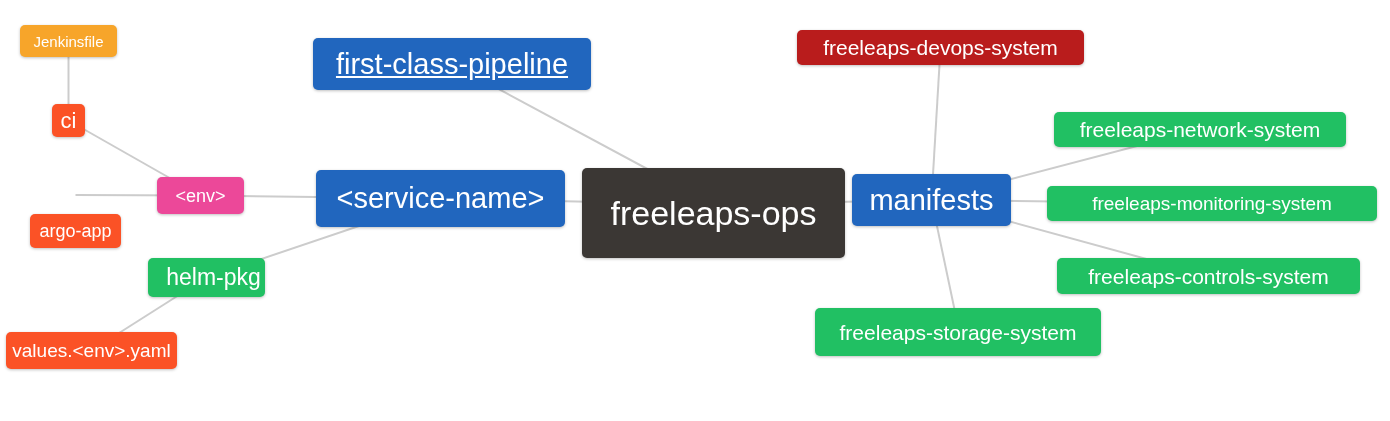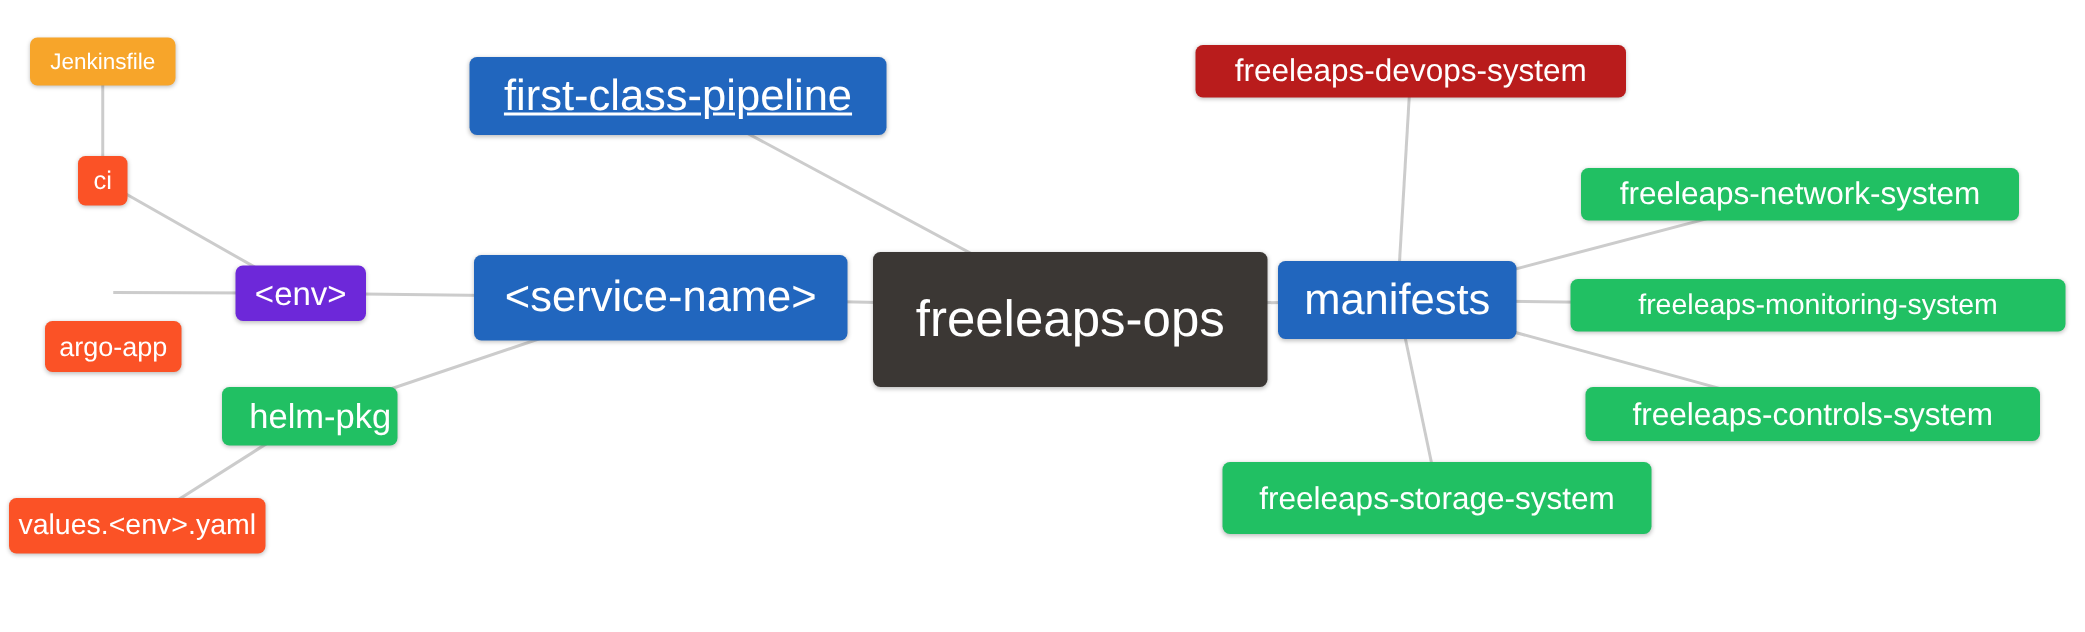--- a/index.html
+++ b/index.html
@@ -52,23 +52,23 @@
       <line x1="440.5" y1="198.5" x2="713.5" y2="204.5" stroke="#cccccc" stroke-width="2"></line>
       <line x1="713.5" y1="204.5" x2="931.5" y2="200" stroke="#cccccc" stroke-width="2"></line>
       <line x1="931.5" y1="200" x2="940.5" y2="47.5" stroke="#cccccc" stroke-width="2"></line>
       <line x1="931.5" y1="200" x2="1200" y2="129.5" stroke="#cccccc" stroke-width="2"></line>
       <line x1="931.5" y1="200" x2="1212" y2="203.5" stroke="#cccccc" stroke-width="2"></line>
       <line x1="931.5" y1="200" x2="1208.5" y2="276" stroke="#cccccc" stroke-width="2"></line>
       <line x1="931.5" y1="200" x2="958" y2="326" stroke="#cccccc" stroke-width="2"></line>
     </svg>
   <div id="nodes">
       <div class="node" style="left: 20px; top: 25px; width: 97px; height: 32px; font-size: 15px; background: rgb(247, 165, 42); color: rgb(255, 255, 255);">Jenkinsfile</div>
-      <div class="node" style="left: 52px; top: 104px; width: 33px; height: 33px; font-size: 17px; background: rgb(251, 82, 38); color: rgb(255, 255, 255);">ci</div>
+      <div class="node" style="left: 52px; top: 104px; width: 33px; height: 33px; font-size: 22px; background: rgb(251, 82, 38); color: rgb(255, 255, 255);">ci</div>
       <div class="node" style="left: 30px; top: 178px; width: 91px; height: 34px; font-size: 18px; background: rgb(251, 82, 38); color: rgb(255, 255, 255); margin-top: 36px;">argo-app</div>
-      <div class="node" style="left: 157px; top: 177px; width: 87px; height: 37px; font-size: 22px; background: #6d28d9; color: rgb(255, 255, 255);">&lt;env&gt;</div>
+      <div class="node" style="left: 157px; top: 177px; width: 87px; height: 37px; font-size: 18px; background: #ec4899; color: rgb(255, 255, 255);">&lt;env&gt;</div>
       <div class="node" style="left: 148px; top: 258px; width: 117px; height: 39px; font-size: 23px; background: rgb(33, 192, 99); color: rgb(255, 255, 255); padding-left: 14px;">helm-pkg</div>
       <div class="node" style="left: 6px; top: 332px; width: 171px; height: 37px; font-size: 19px; background: rgb(251, 82, 38); color: rgb(255, 255, 255);">values.&lt;env&gt;.yaml</div>
       <div class="node" style="left: 313px; top: 38px; width: 278px; height: 52px; font-size: 29px; background: rgb(33, 102, 190); color: rgb(255, 255, 255); text-decoration: underline;">first-class-pipeline</div>
       <div class="node" style="left: 316px; top: 170px; width: 249px; height: 57px; font-size: 29px; background: rgb(33, 102, 190); color: rgb(255, 255, 255);">&lt;service-name&gt;</div>
       <div class="node" style="left: 582px; top: 168px; width: 263px; height: 90px; font-size: 34px; background: rgb(59, 55, 52); color: rgb(255, 255, 255);">freeleaps-ops</div>
       <div class="node" style="left: 852px; top: 174px; width: 159px; height: 52px; font-size: 29px; background: rgb(33, 102, 190); color: rgb(255, 255, 255);">manifests</div>
       <div class="node" style="left: 797px; top: 30px; width: 287px; height: 35px; font-size: 21px; background: #b91c1c; color: rgb(255, 255, 255);">freeleaps-devops-system</div>
       <div class="node" style="left: 1054px; top: 112px; width: 292px; height: 35px; font-size: 21px; background: rgb(33, 192, 99); color: rgb(255, 255, 255);">freeleaps-network-system</div>
       <div class="node" style="left: 1047px; top: 186px; width: 330px; height: 35px; font-size: 19px; background: rgb(33, 192, 99); color: rgb(255, 255, 255);">freeleaps-monitoring-system</div>
       <div class="node" style="left: 1057px; top: 258px; width: 303px; height: 36px; font-size: 21px; background: rgb(33, 192, 99); color: rgb(255, 255, 255);">freeleaps-controls-system</div>

